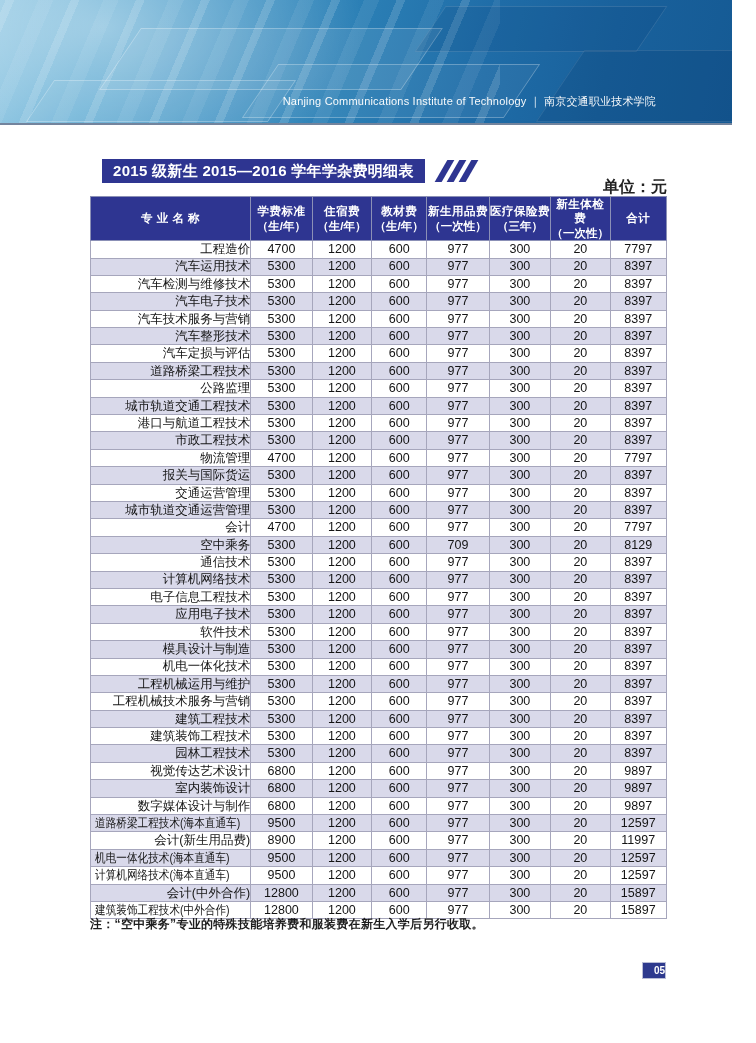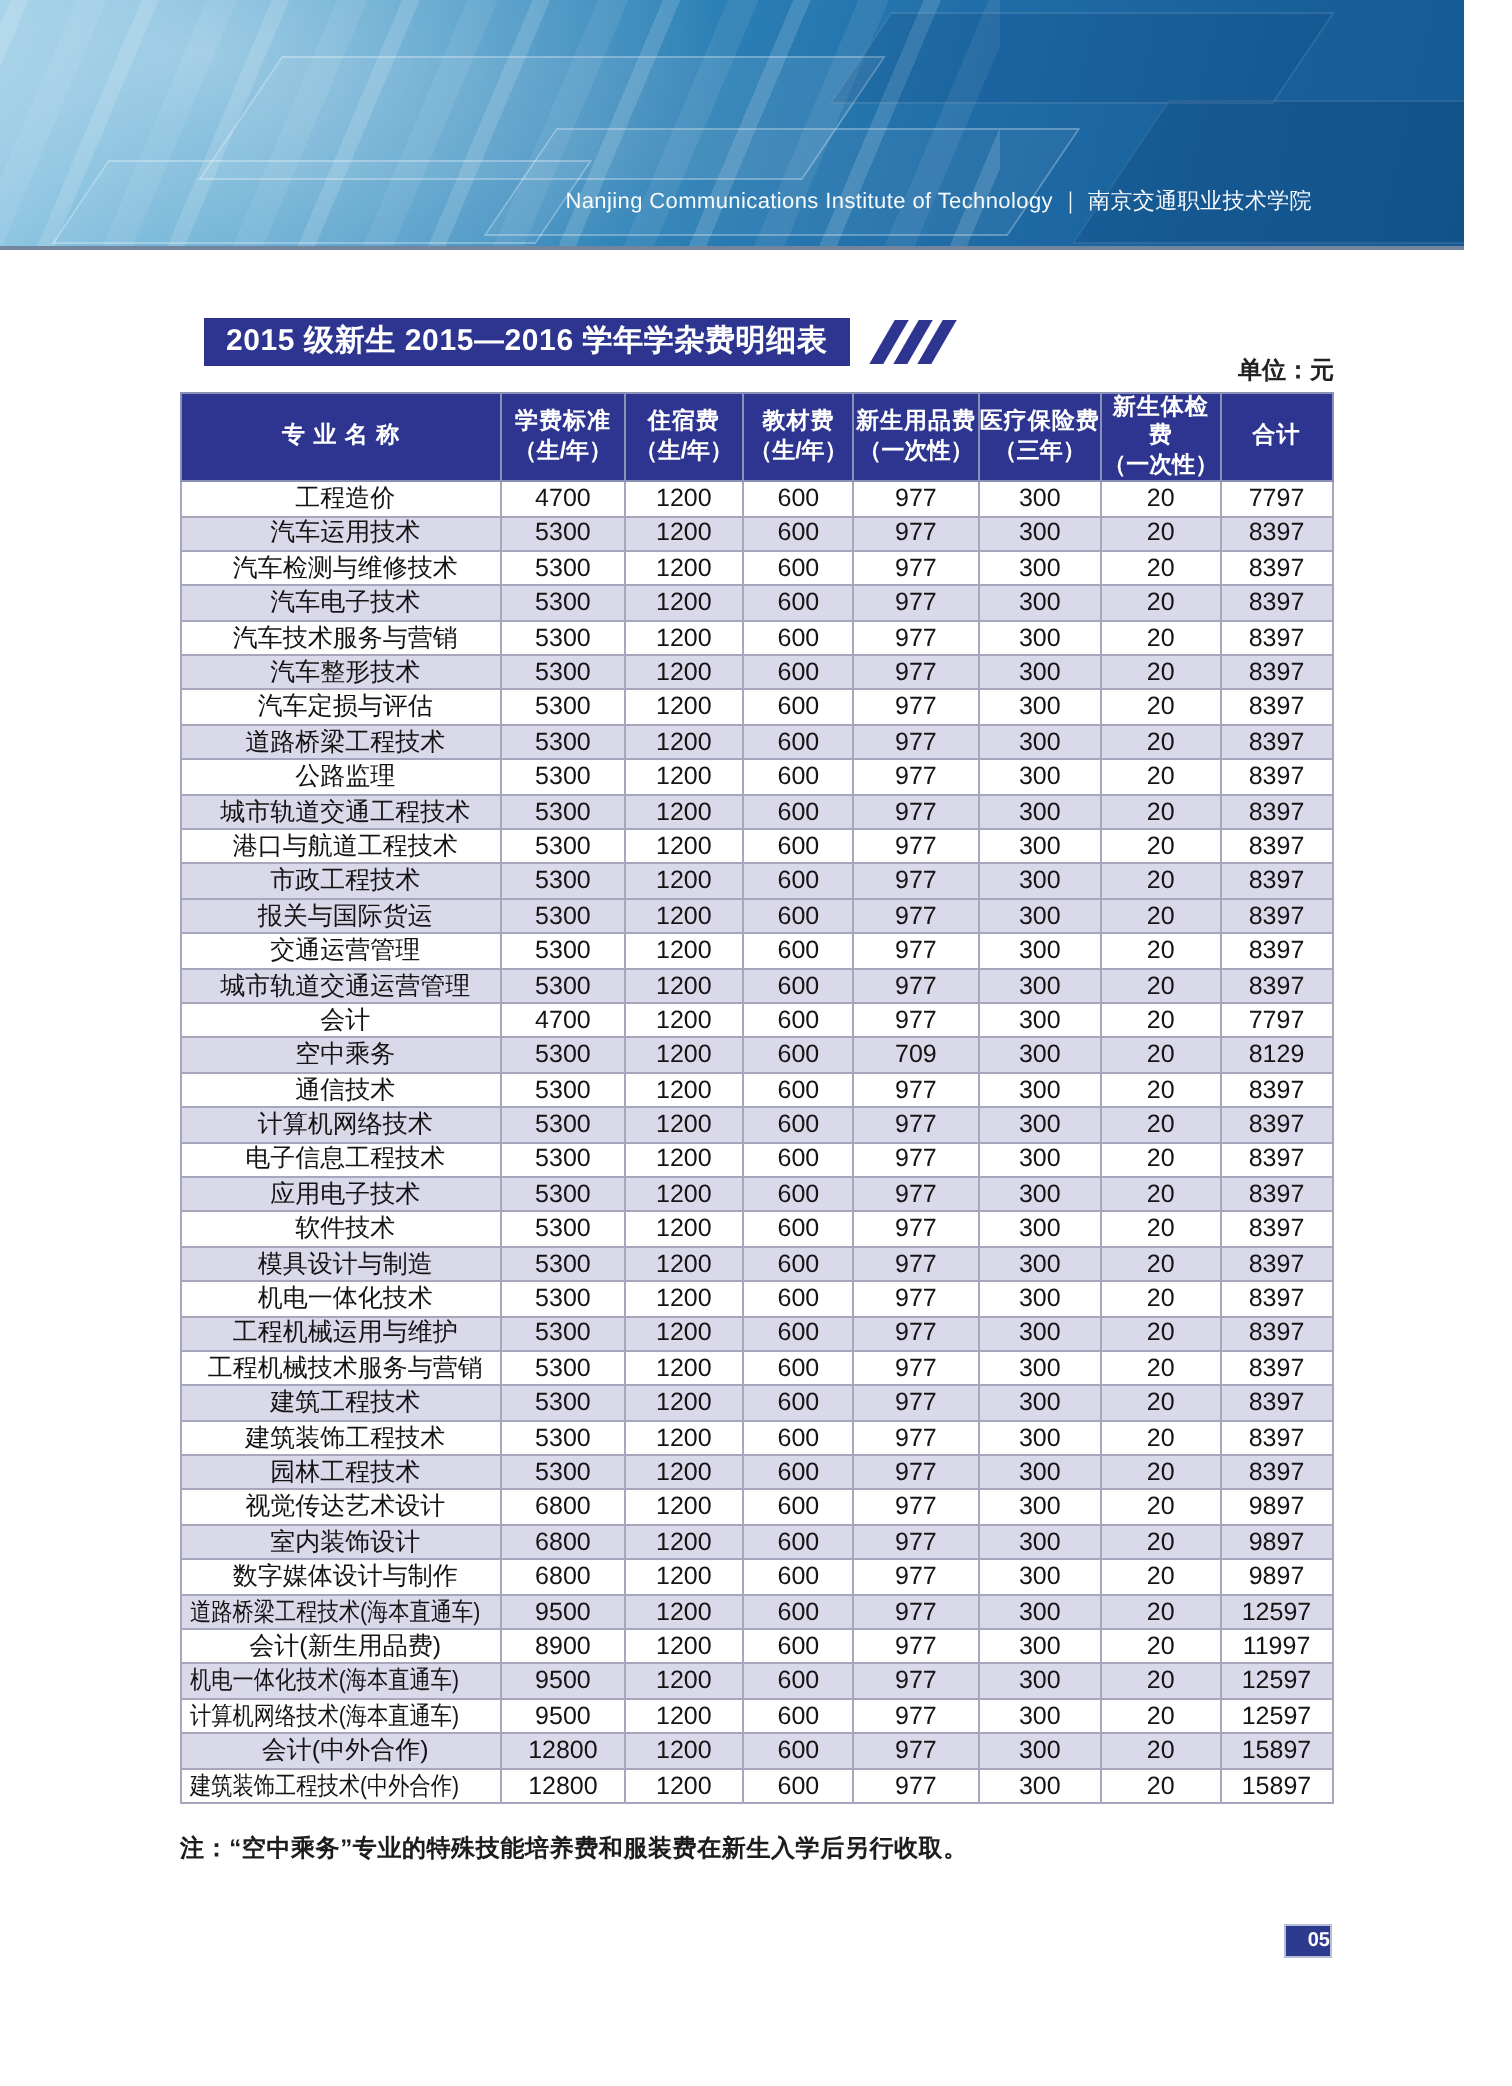--- a/index.html
+++ b/index.html
@@ -33,35 +33,35 @@
   }
   
   .title-row{position:absolute;top:159px;left:90px;height:24px;display:flex;align-items:center;padding-left:12px;}
   .title-bar{
     display:inline-block;background:#2e3591;color:#ffffff;font-size:15px;font-weight:bold;
     line-height:24px;height:24px;padding:0 11px;letter-spacing:.3px;white-space:nowrap;
   }
   .slashes{display:flex;margin-left:16px;}
   .slash{width:7px;height:22px;background:#2e3591;transform:skewX(-30deg);margin-right:5px;}
   .unit-label{
-    position:absolute;top:177px;right:89px;font-size:12px;font-weight:bold;color:#222;
+    position:absolute;top:177px;right:89px;font-size:16px;font-weight:bold;color:#222;
   }
   
   .table-wrap{position:absolute;top:196px;left:90px;width:577px;}
   table{width:100%;border-collapse:collapse;table-layout:fixed;}
   thead th{
     background:#2e3591;color:#ffffff;font-size:11.5px;font-weight:bold;
     height:33px;padding:0;border:1px solid #8b90b6;line-height:1.25;vertical-align:middle;
   }
   thead th .h1{letter-spacing:.5px;}
   tbody td{
     height:16.4px;font-size:12.5px;color:#141414;border:1px solid #a6a6bc;
     text-align:center;padding:0;line-height:1;vertical-align:middle;white-space:nowrap;
   }
-  tbody td.name{text-align:center;padding-left:4px;overflow:hidden;}
+  tbody td.name{text-align:right;padding-left:4px;overflow:hidden;}
   tbody td.name span{display:inline-block;transform-origin:left center;white-space:nowrap;}
   tbody tr.alt{background:#d9d9ea;}
   tbody tr{background:#ffffff;}
   
   .note{position:absolute;top:916px;left:90px;font-size:12px;font-weight:bold;color:#1c1c1c;letter-spacing:.3px;text-align:right;}
   .page-badge{
     position:absolute;top:962px;right:90px;width:22px;height:15px;background:#2e3a8e;
     border:1px solid #b9bdd6;color:#ffffff;font-size:10px;line-height:15px;text-align:right;font-weight:bold;
   }
 </style>
@@ -253,20 +253,30 @@
         <tr class="alt">
           <td class="name"><span>市政工程技术</span></td>
           <td>5300</td>
           <td>1200</td>
           <td>600</td>
           <td>977</td>
           <td>300</td>
           <td>20</td>
           <td>8397</td>
         </tr>
+        <tr>
+          <td class="name"><span>物流管理</span></td>
+          <td>4700</td>
+          <td>1200</td>
+          <td>600</td>
+          <td>977</td>
+          <td>300</td>
+          <td>20</td>
+          <td>7797</td>
+        </tr>
         <tr class="alt">
           <td class="name"><span>报关与国际货运</span></td>
           <td>5300</td>
           <td>1200</td>
           <td>600</td>
           <td>977</td>
           <td>300</td>
           <td>20</td>
           <td>8397</td>
         </tr>

